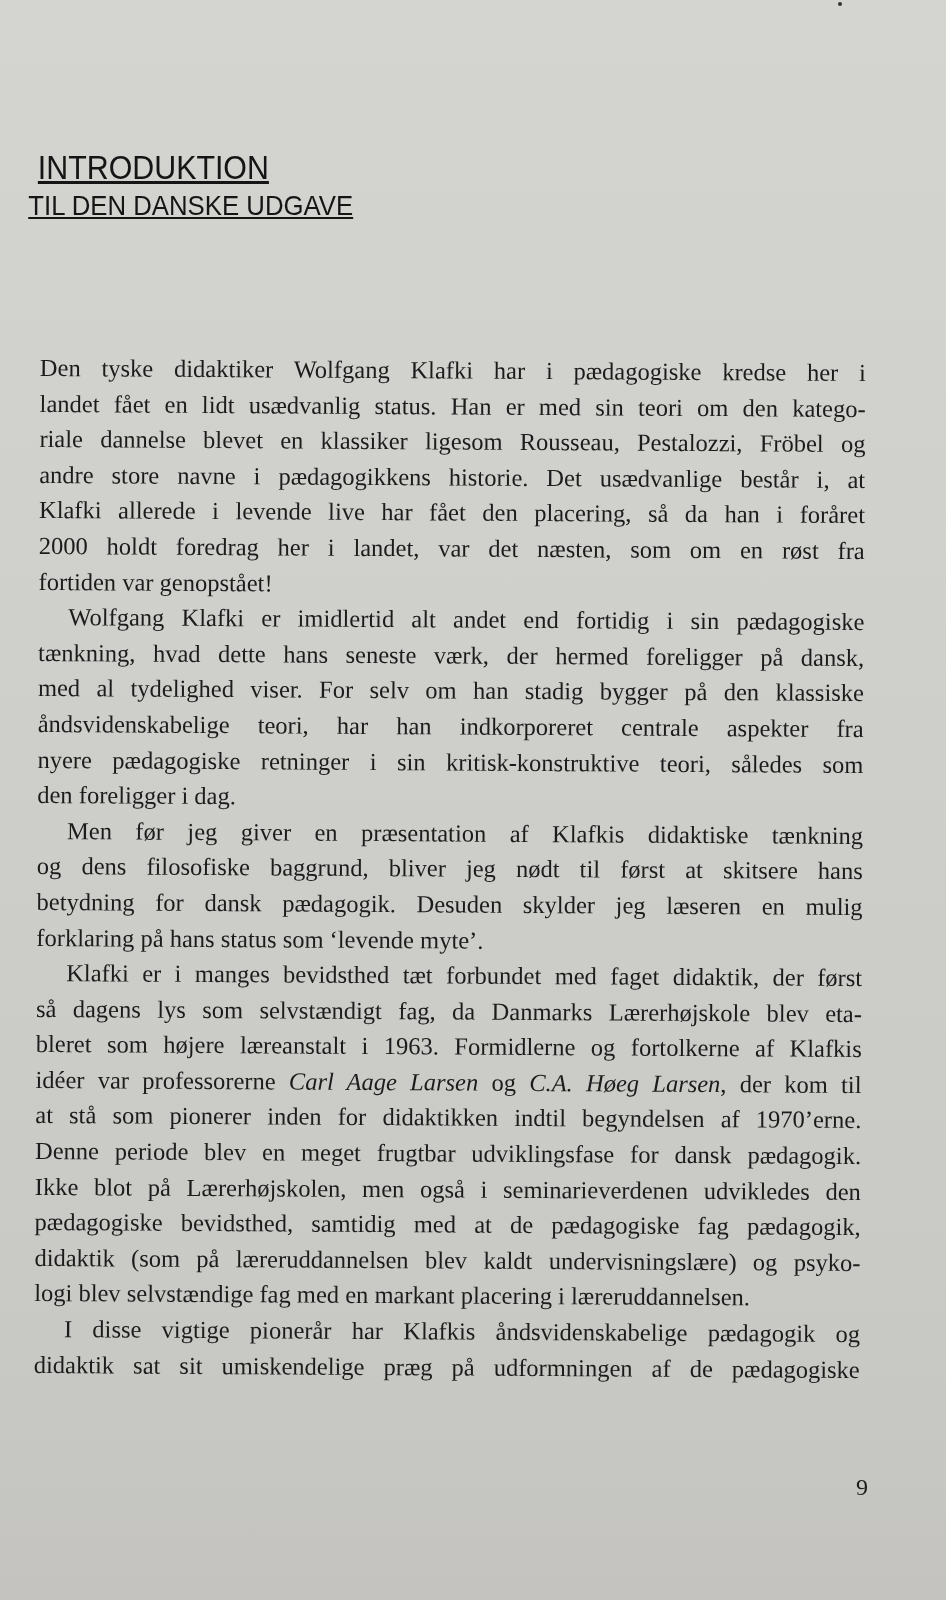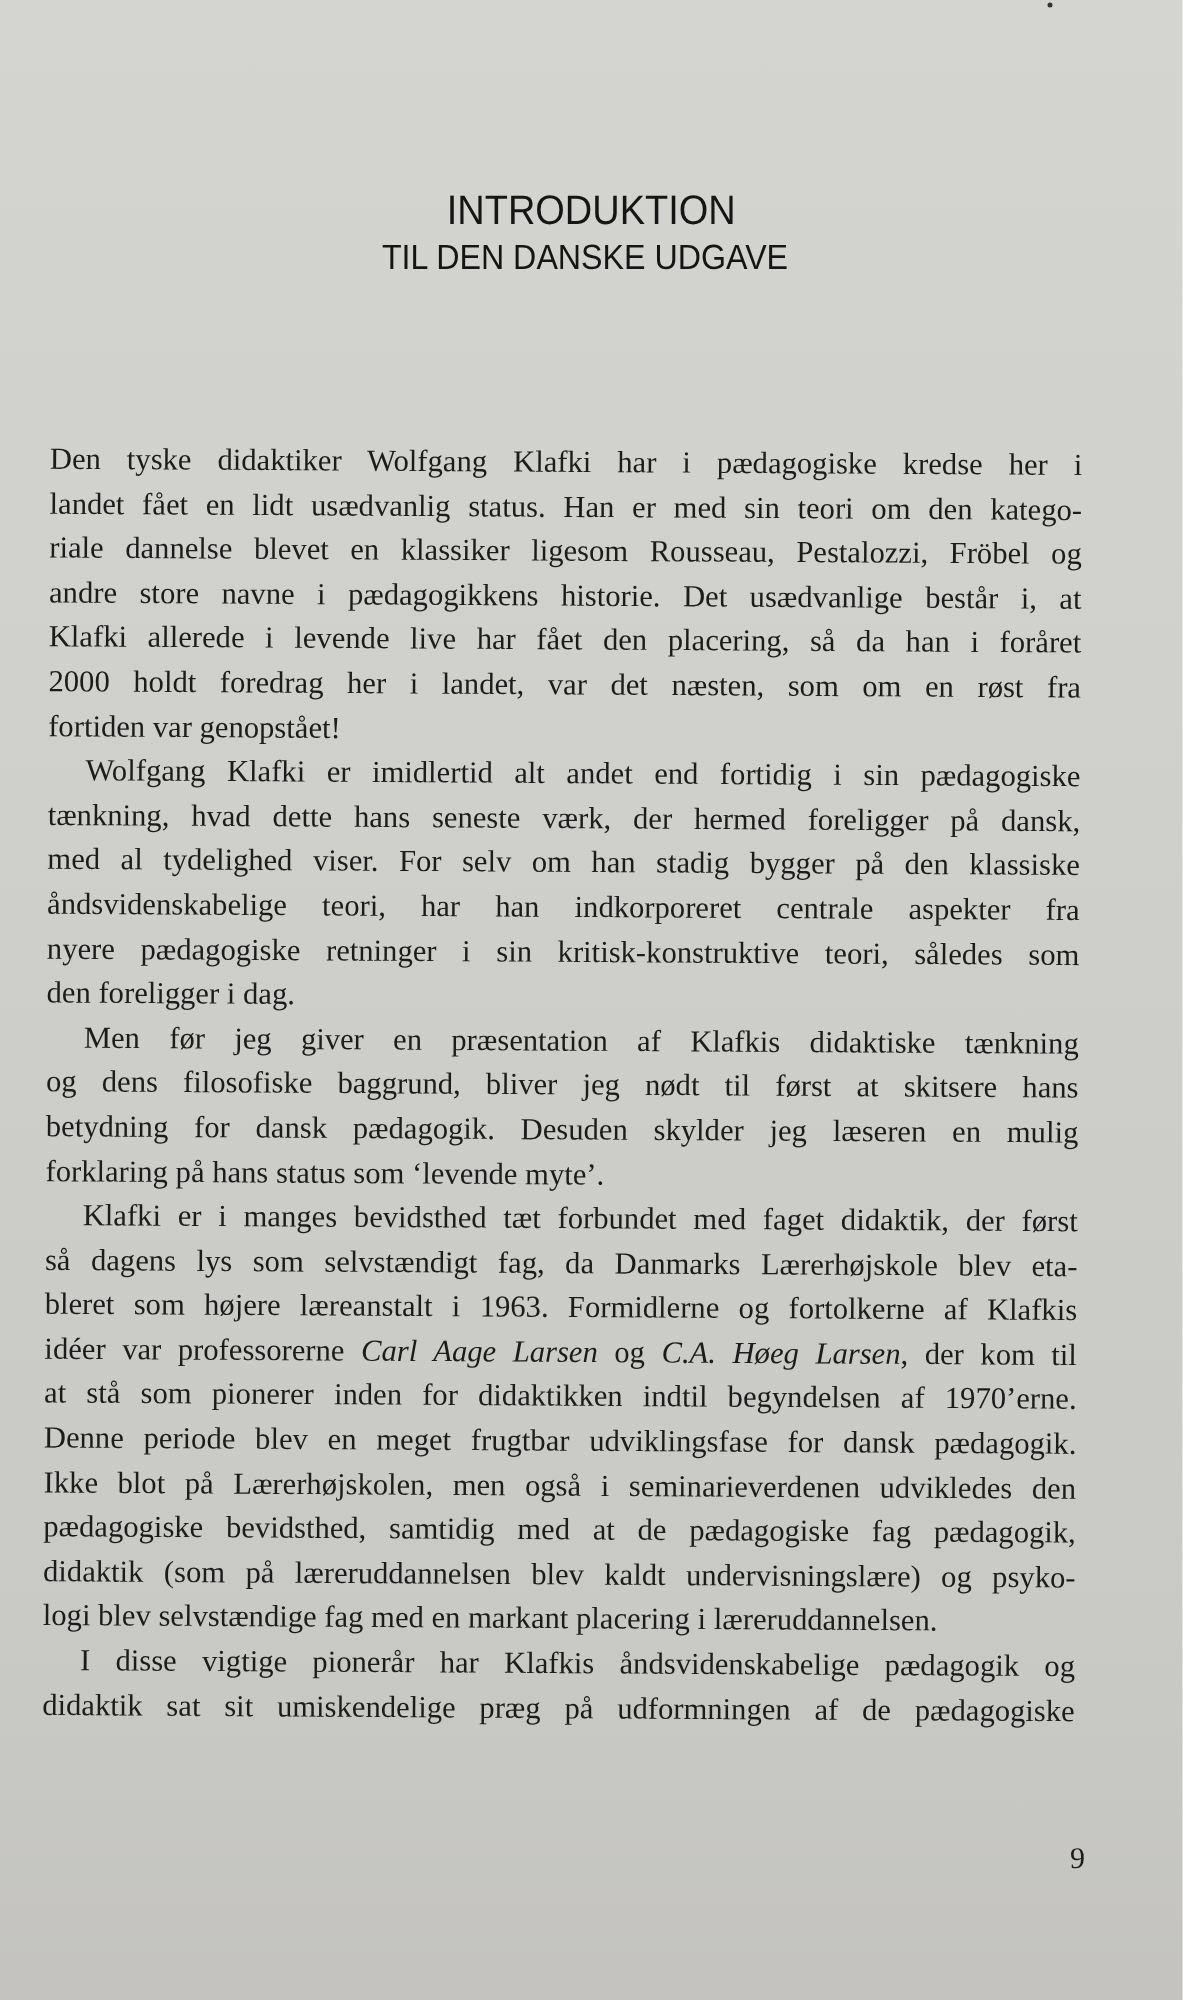--- a/index.html
+++ b/index.html
@@ -27,23 +27,24 @@
       font-size: 13px;
       letter-spacing: 2px;
       color: rgba(40,40,40,0.12);
       filter: blur(1px);
     }
     .title-block {
       position: absolute;
       top: 148px;
       left: 0;
       width: 946px;
-      text-align: center;
+      text-align: left;
       font-family: "Liberation Sans", "DejaVu Sans", sans-serif;
       color: #151515;
+      text-decoration: underline;
     }
     .title-main {
       font-size: 33px;
       letter-spacing: 0px;
       line-height: 40px;
       margin-left: 0px;
       transform: scaleX(0.92);
     }
     .title-sub {
       font-size: 28px;

